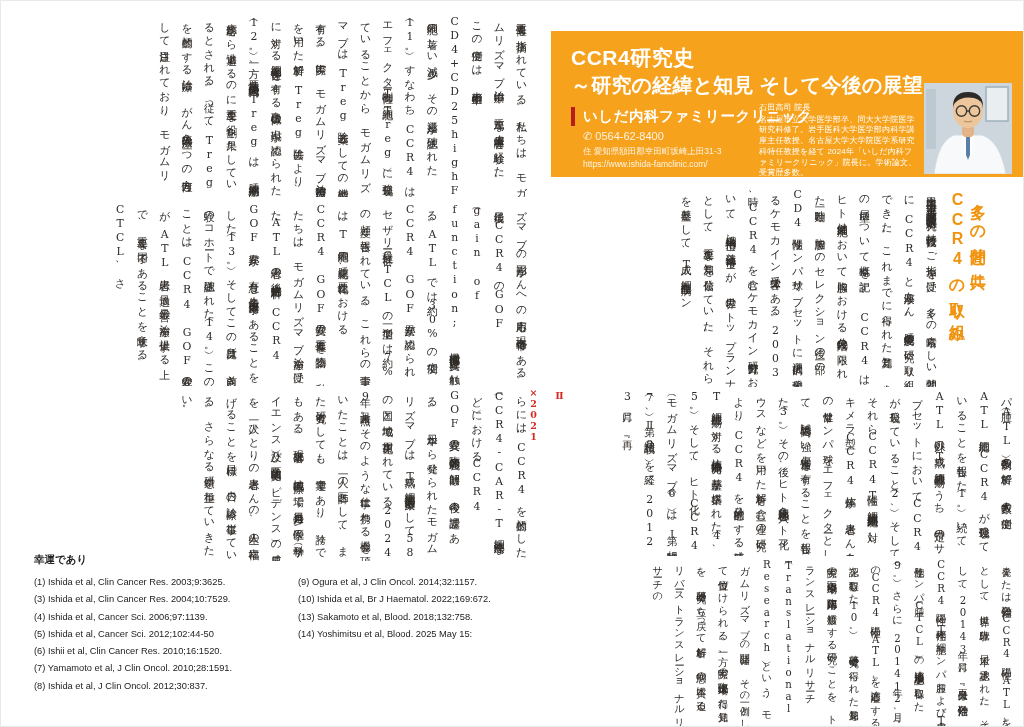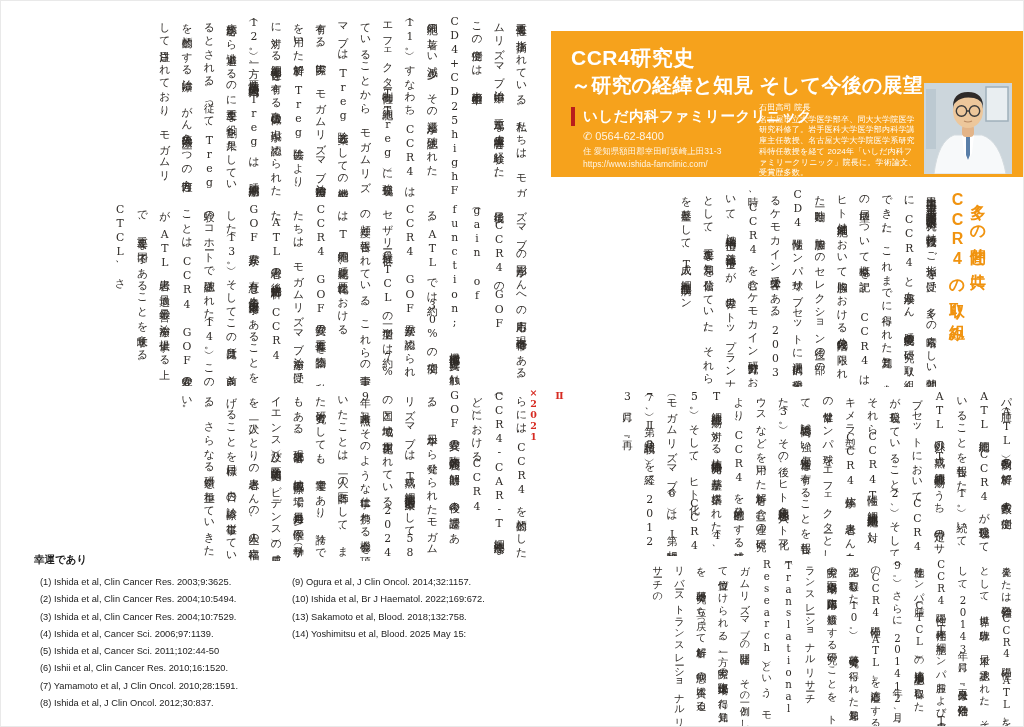--- a/index.html
+++ b/index.html
@@ -64,44 +64,43 @@
   .section-headline{
     position:absolute;left:946px;top:190px;height:215px;
     writing-mode:vertical-rl;text-orientation:upright;
     color:#f0930f;font-weight:bold;font-size:16px;line-height:21px;letter-spacing:2.5px;
     font-family:"Liberation Sans","DejaVu Sans",sans-serif;
   }
   .section-headline span{display:block;}
   
   .refs{position:absolute;left:33px;top:552px;width:468px;color:#222;}
   .refs-heading{font-size:10.5px;font-weight:bold;margin-bottom:7px;}
-  .refs-cols{display:flex;justify-content:center;}
+  .refs-cols{display:flex;gap:12px;}
   .ref-col{font-size:9.3px;line-height:17.3px;}
   .ref-col.c1{width:252px;}
   .ref-col.c2{width:204px;}
   .ref-item{white-space:pre-wrap;}
 </style>
 </head>
 <body>
 
 <div id="canvas">
 
   <div class="vtext bandA">重要性も指摘されている。私たちは、モガムリズマブ治療中に、重篤な皮膚障害を経験した。この症例では、末梢血中のCD4+CD25highFOXP3+T細胞の著しい減少と、その遷延が確認された（11）。すなわち、CCR4はエフェクター制御性T細胞（Treg）に強発現していることから、モガムリズマブは、Treg除去薬としての機能を有する。実際に、モガムリズマブ治療前後の血清を用いた解析で、Treg除去により、皮膚に対する細胞傷害性を有する自己抗体の出現が認められた（12）。一方、悪性腫瘍組織内のTregは、腫瘍細胞が抗腫瘍免疫応答から逃避するのに重要な役割を果たしているとされる。従って、Tregを標的とする治療は、がん免疫療法の一つの方向性として注目されており、モガムリ</div>
   <div class="vtext bandB">ズマブの固形がんへの応用も現在進行中である。　最後にCCR4のGOF（gain of function; 機能獲得型）変異に触れる。ATLでは約30%の症例でCCR4 GOF変異が認められ、セザリー症候群（CTCLの一病型）では約7%の頻度と報告されている。これらの事実は、T細胞の腫瘍化、悪性化におけるCCR4 GOF変異の重要性を物語る。私たちは、モガムリズマブ治療を受けたATL患者の後方視的解析で、CCR4 GOF変異が、有意な生命予後良好因子であることを報告した（13）。そしてこの所見は、前向き臨床試験のコホートで確認された（14）。このことは、CCR4 GOF変異の有無が、ATL患者に最適、最善の治療を提供する上で、重要な因子であることを意味する。CTCL、さ</div>
   <div class="vtext bandC">らには、CCR4を標的とした新規治療（CCR4-CAR-T細胞療法など）におけるCCR4 GOF変異の臨床的意義の解明は、今後の課題である。　日本から発せられたモガムリズマブは、成熟T細胞腫瘍治療薬として58の国と地域で実用化されている（2024年9月末時点）。そのような仕事に携わる機会を頂いたことは、一人の医師として、また研究者としても、幸運であり、誇りでもある。現在筆者は、地域医療の場で日進月歩の医学の科学（サイエンス）及び医学的根拠（エビデンス）の成果を、一人ひとりの患者さんの、人生の幸福に繋げることを目標に、日々の診療に従事している。さらなる研鑽を重ねていきたい。</div>
 
   <div class="refs">
     <div class="refs-heading">幸運であり</div>
     <div class="refs-cols">
       <div class="ref-col c1">
         <div class="ref-item">(1) Ishida et al, Clin Cancer Res. 2003;9:3625.</div>
-        <div class="ref-item">(2) Ishida et al, Clin Cancer Res. 2004;10:5494.</div>
         <div class="ref-item">(3) Ishida et al, Clin Cancer Res. 2004;10:7529.</div>
         <div class="ref-item">(4) Ishida et al, Cancer Sci. 2006;97:1139.</div>
-        <div class="ref-item">(5) Ishida et al, Cancer Sci. 2011;102:44-50</div>
+        <div class="ref-item">(5) Ishida et al, Cancer Sci. 2012;102:44-50</div>
         <div class="ref-item">(6) Ishii et al, Clin Cancer Res. 2010;16:1520.</div>
         <div class="ref-item">(7) Yamamoto et al, J Clin Oncol. 2010;28:1591.</div>
         <div class="ref-item">(8) Ishida et al, J Clin Oncol. 2012;30:837.</div>
       </div>
       <div class="ref-col c2">
         <div class="ref-item">(9) Ogura et al, J Clin Oncol. 2014;32:1157.</div>
         <div class="ref-item">(10) Ishida et al, Br J Haematol. 2022;169:672.</div>
         <div class="ref-item">(13) Sakamoto et al, Blood. 2018;132:758.</div>
         <div class="ref-item">(14) Yoshimitsu et al, Blood. 2025 May 15:</div>
       </div>

